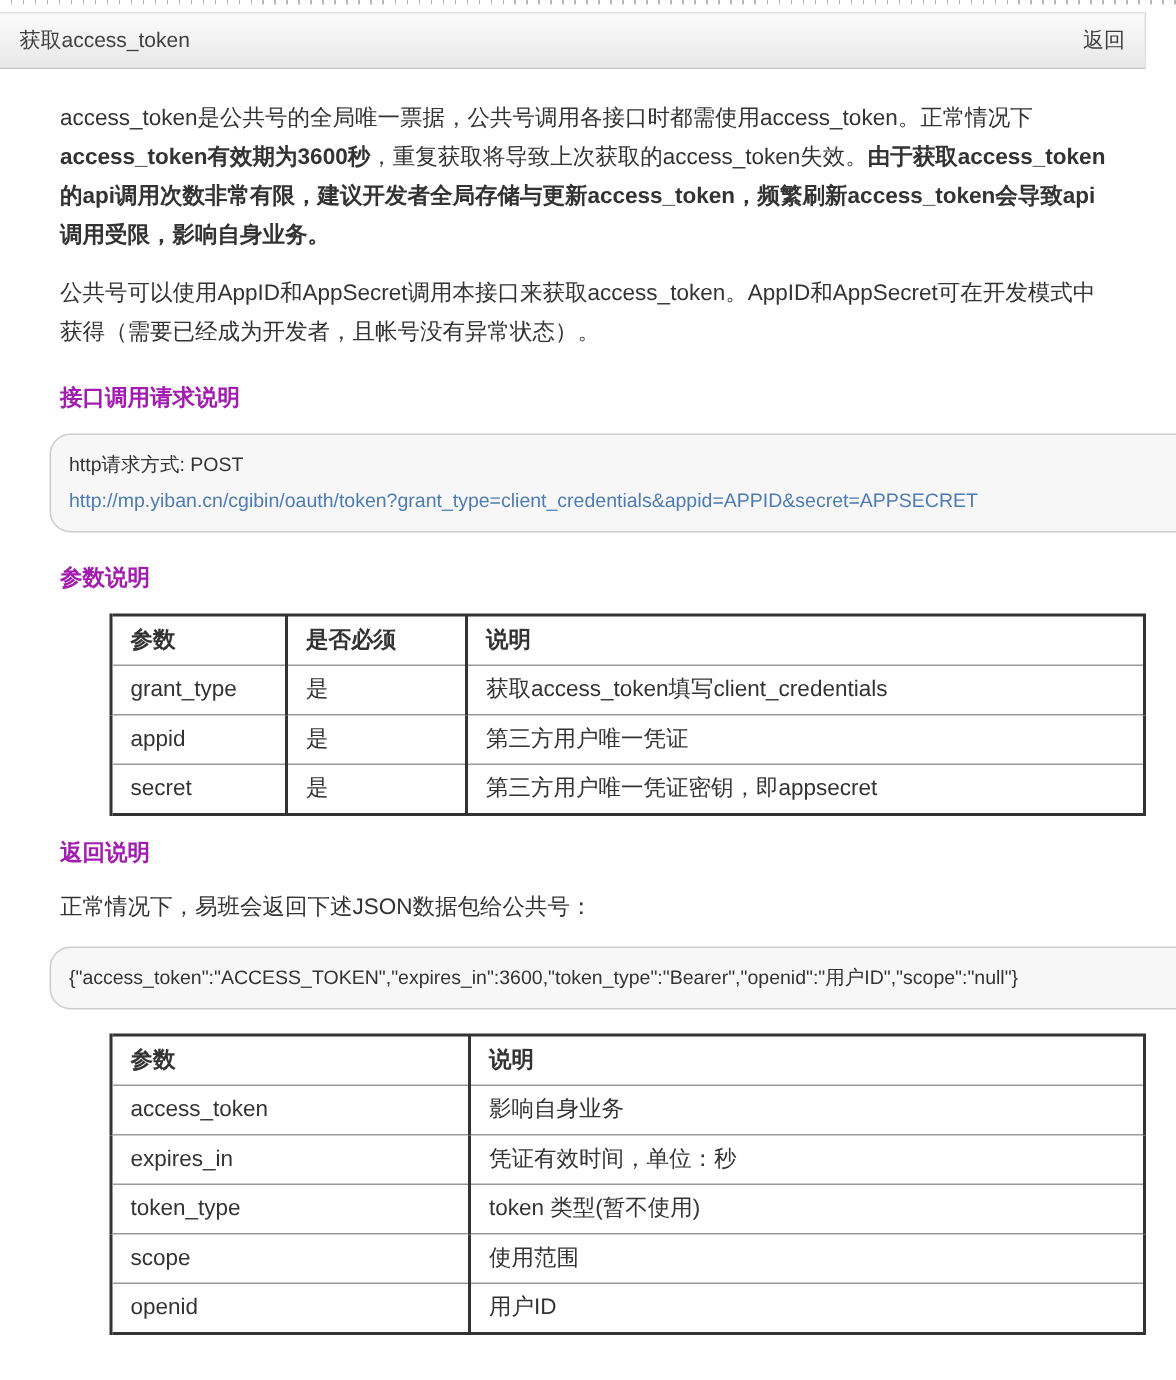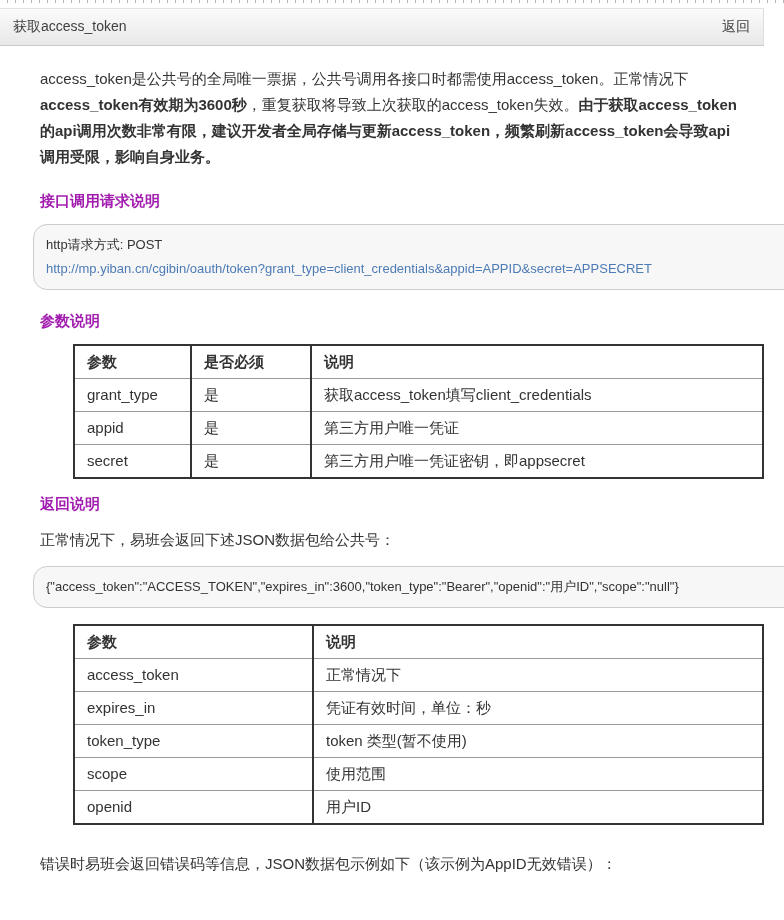--- a/index.html
+++ b/index.html
@@ -83,20 +83,21 @@
 
 <div class="topbar">
   <span>获取access_token</span>
   <a class="back">返回</a>
 </div>
 
 <div class="content">
 
   <p><span>access_token是公共号的全局唯一票据，公共号调用各接口时都需使用access_token。正常情况下</span><b>access_token有效期为3600秒</b><span>，重复获取将导致上次获取的access_token失效。</span><b>由于获取access_token的api调用次数非常有限，建议开发者全局存储与更新access_token，频繁刷新access_token会导致api调用受限，影响自身业务。</b></p>
 
+  <p>公共号可以使用AppID和AppSecret调用本接口来获取access_token。AppID和AppSecret可在开发模式中获得（需要已经成为开发者，且帐号没有异常状态）。</p>
 
   <h4>接口调用请求说明</h4>
 
   <div class="codeblock">
     <div>http请求方式: POST</div>
     <div>
       <a class="blue-link">http://mp.yiban.cn/cgibin/oauth/token?grant_type=client_credentials&amp;appid=APPID&amp;secret=APPSECRET</a>
     </div>
   </div>
 
@@ -143,21 +144,21 @@
         <col style="width:239px">
         <col>
       </colgroup>
     <tbody>
         <tr>
       <th>参数</th>
       <th>说明</th>
     </tr>
     <tr>
       <td>access_token</td>
-      <td>正常情况下</td>
+      <td>影响自身业务</td>
     </tr>
     <tr>
       <td>expires_in</td>
       <td>凭证有效时间，单位：秒</td>
     </tr>
     <tr>
       <td>token_type</td>
       <td>token 类型(暂不使用)</td>
     </tr>
     <tr>

